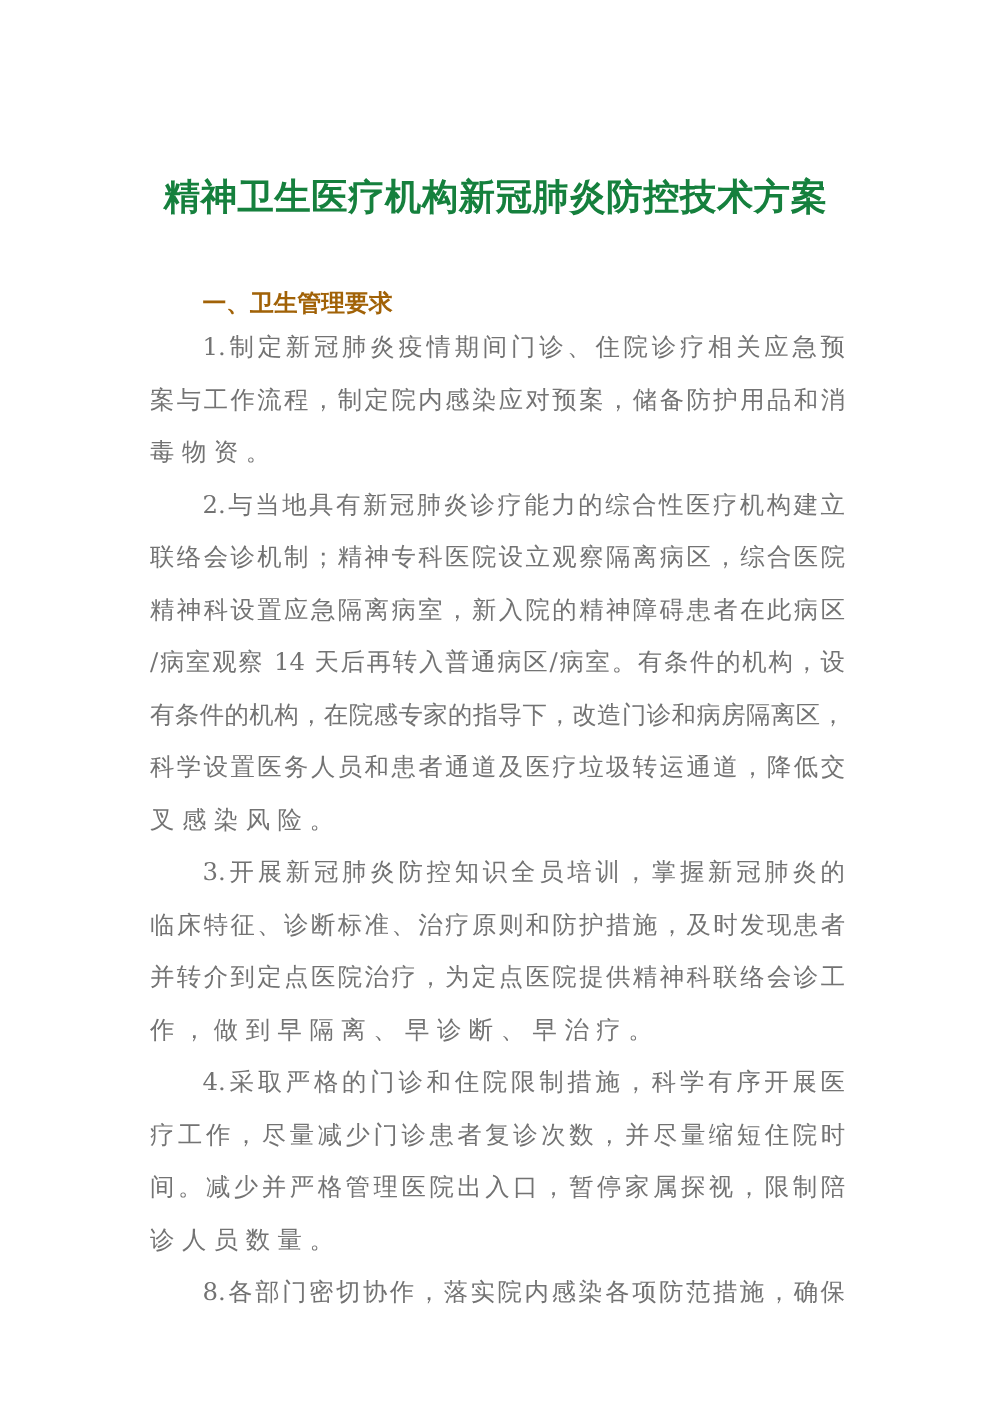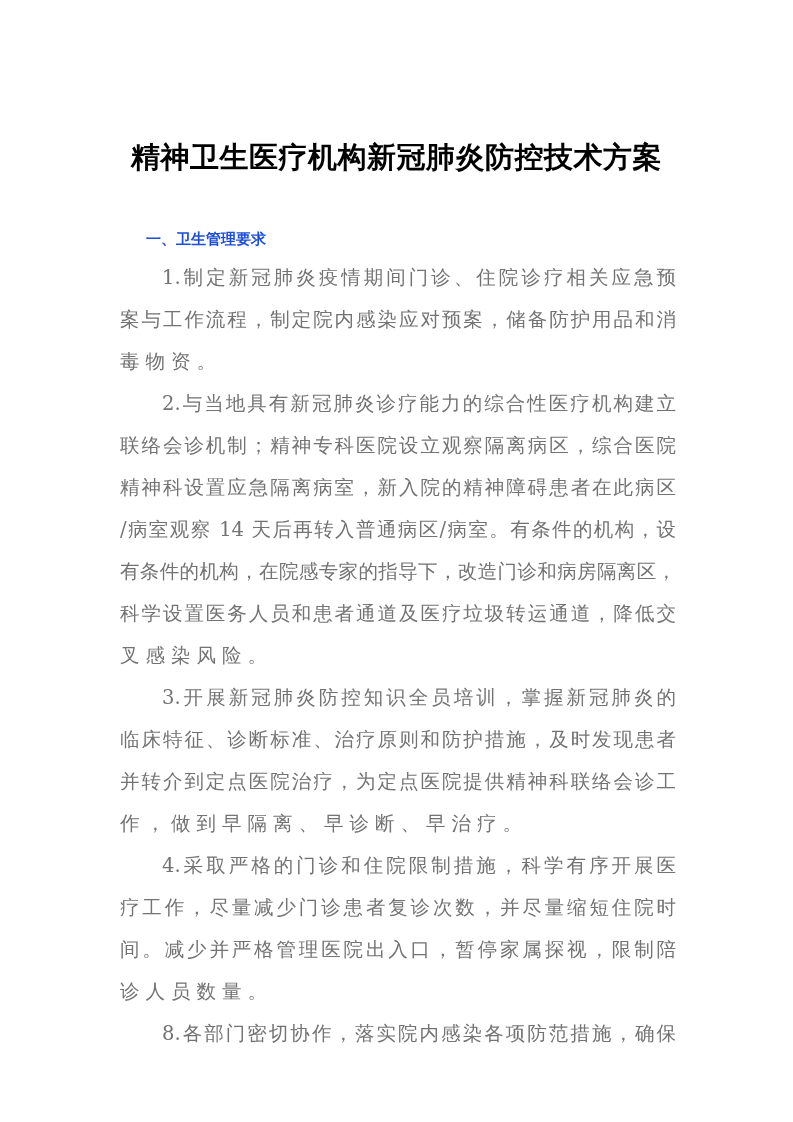--- a/index.html
+++ b/index.html
@@ -1,25 +1,25 @@
 <!DOCTYPE html>
 <html><head>
 <meta charset="utf-8">
 <style>
   html, body { margin: 0; padding: 0; background: #ffffff; }
   body { width: 793px; height: 1122px; position: relative; overflow: hidden; color: #111; }
   .page { position: absolute; left: 0; top: 0; width: 793px; height: 1122px; background: #fff; }
   .title {
     position: absolute; left: 0; top: 138px; width: 793px; text-align: center;
     font-family: "DejaVu Serif", serif; font-weight: bold; font-size: 29px; letter-spacing: 0.5px;
-    color: #000000;
+    color: #15803d;
   }
   .heading {
-    position: absolute; left: 146px; top: 230px;
-    font-family: "DejaVu Sans", sans-serif; font-weight: bold; font-size: 15px; color: #1d4ed8;
+    position: absolute; left: 162px; top: 230px;
+    font-family: "DejaVu Sans", sans-serif; font-weight: bold; font-size: 19px; color: #a16207;
   }
   .line {
     position: absolute; left: 120px; width: 556px; white-space: nowrap;
     font-family: "DejaVu Serif", serif; font-size: 19.5px; color: #737373;
     text-align: justify; text-align-last: justify;
   }
   .line.indent { left: 162px; width: 514px; }
   .line.last { text-align: right; text-align-last: left; letter-spacing: 6px; }
 </style>
 </head>

